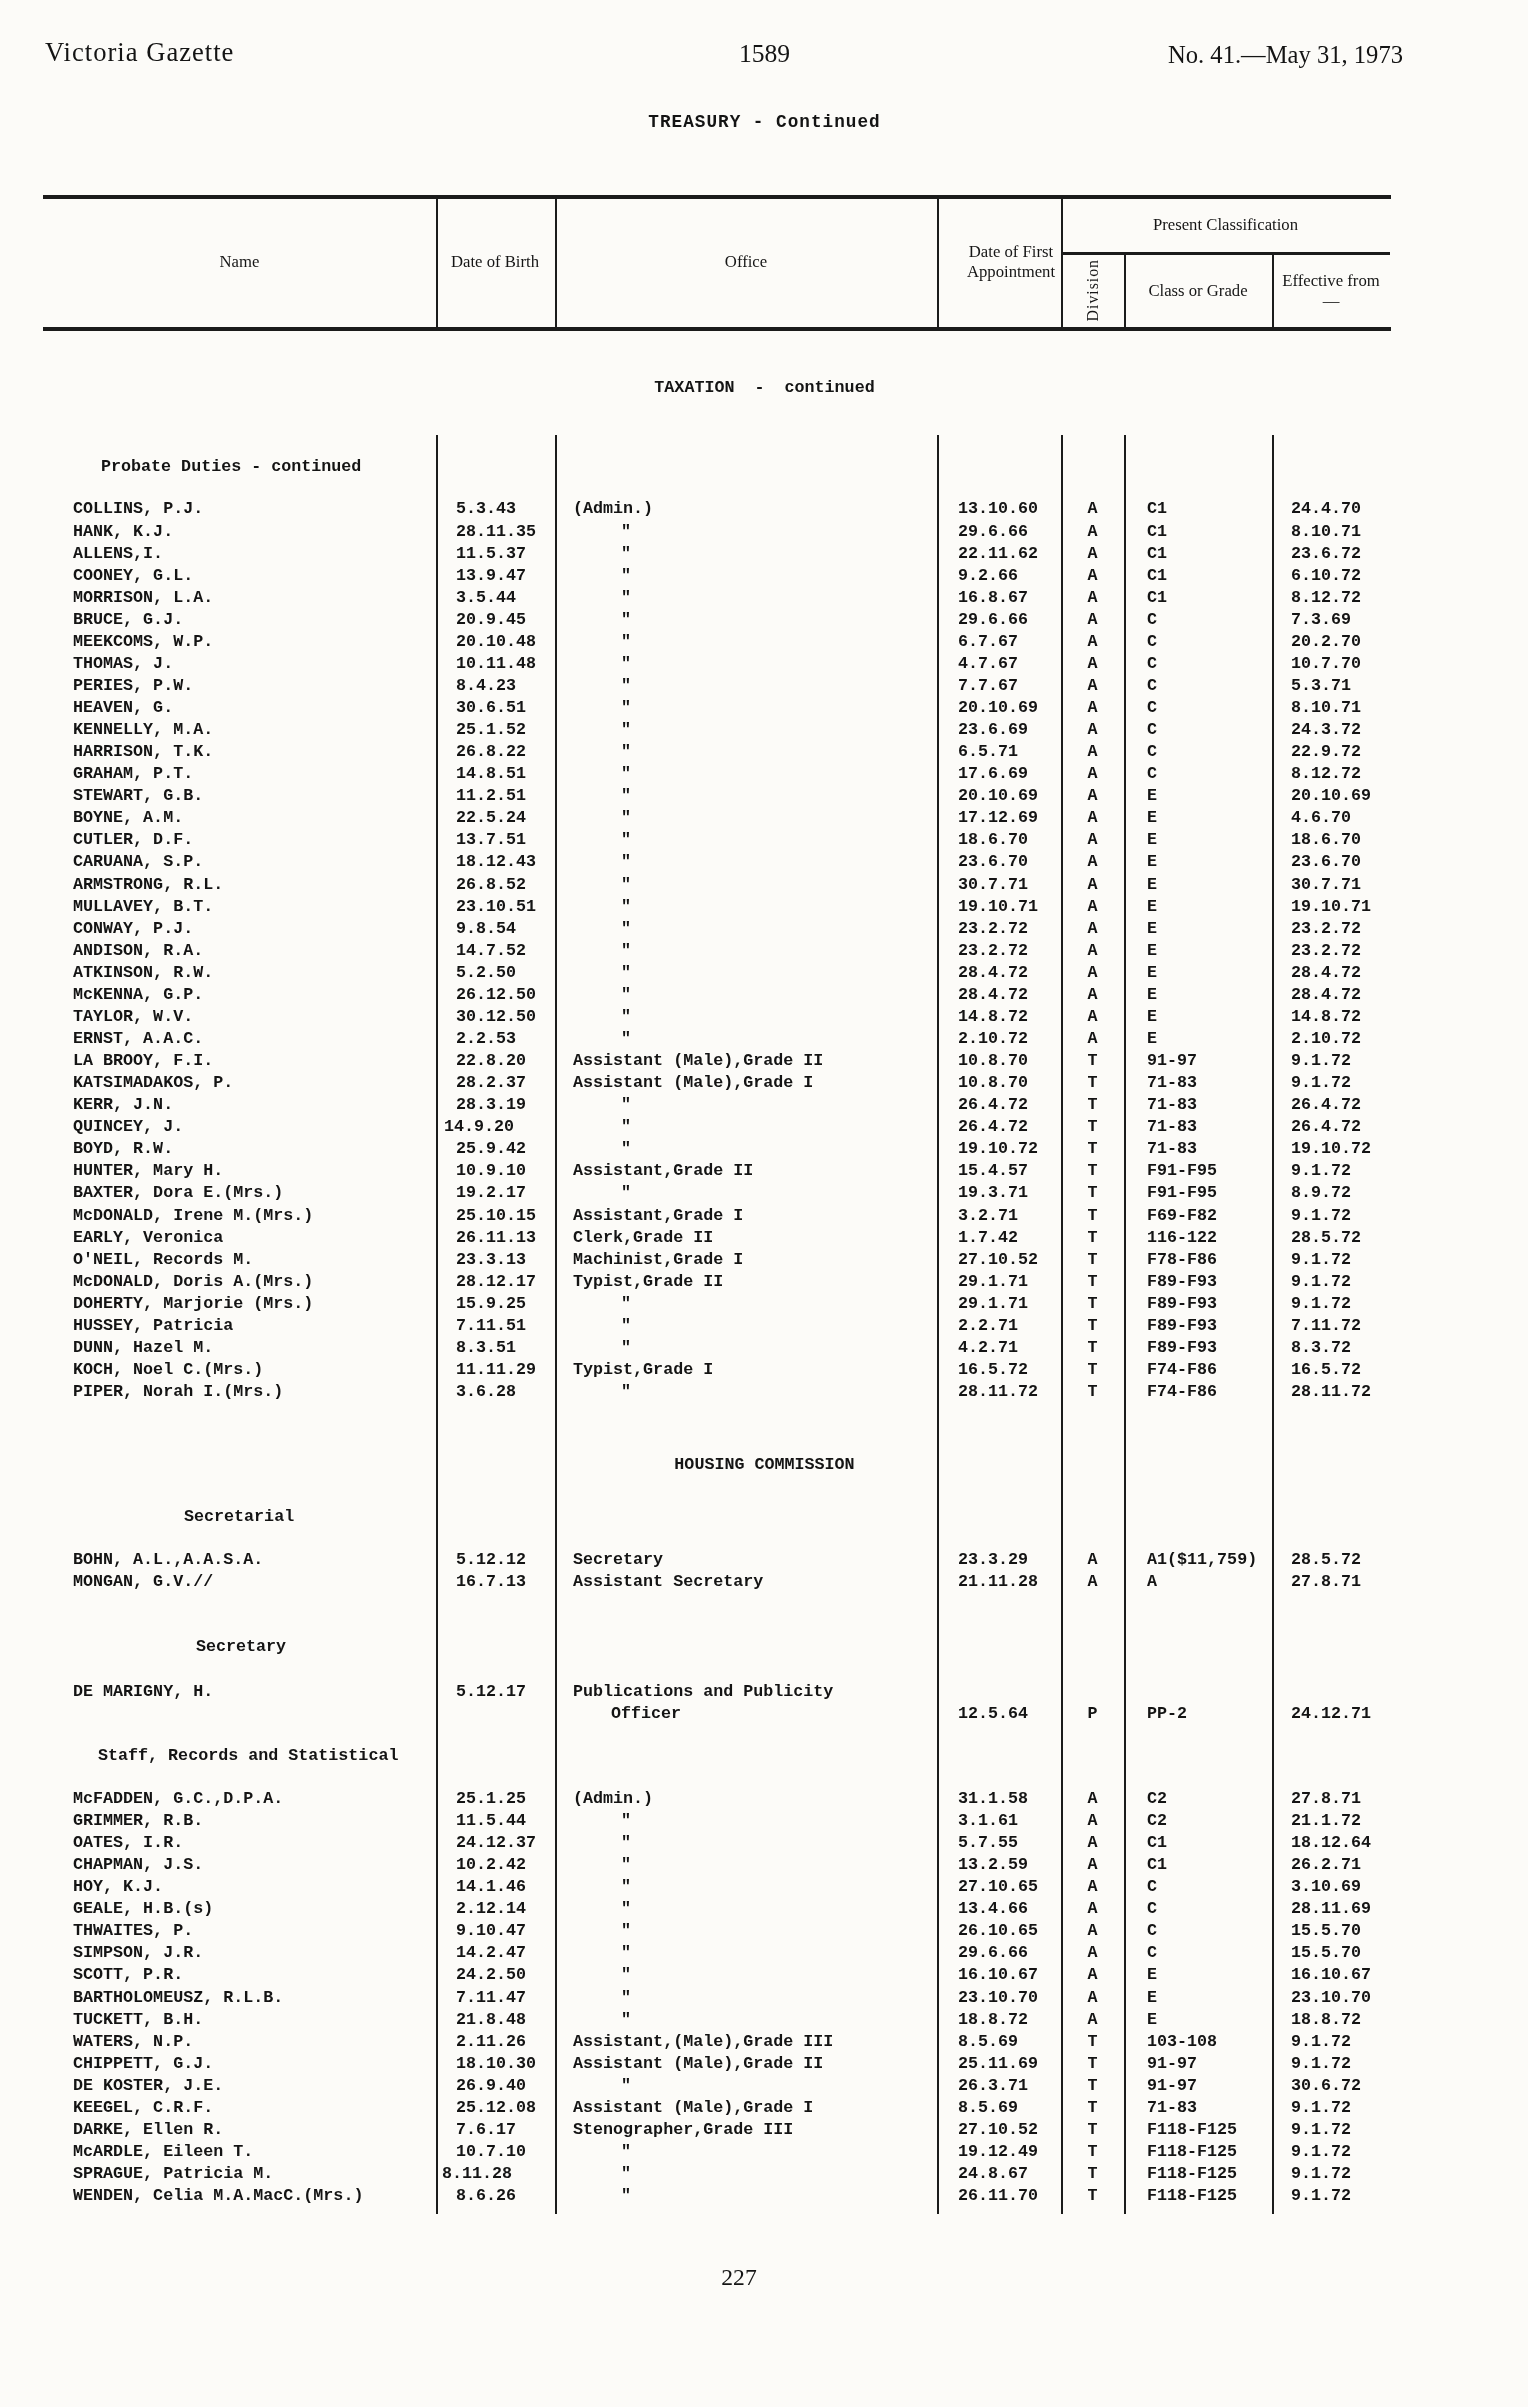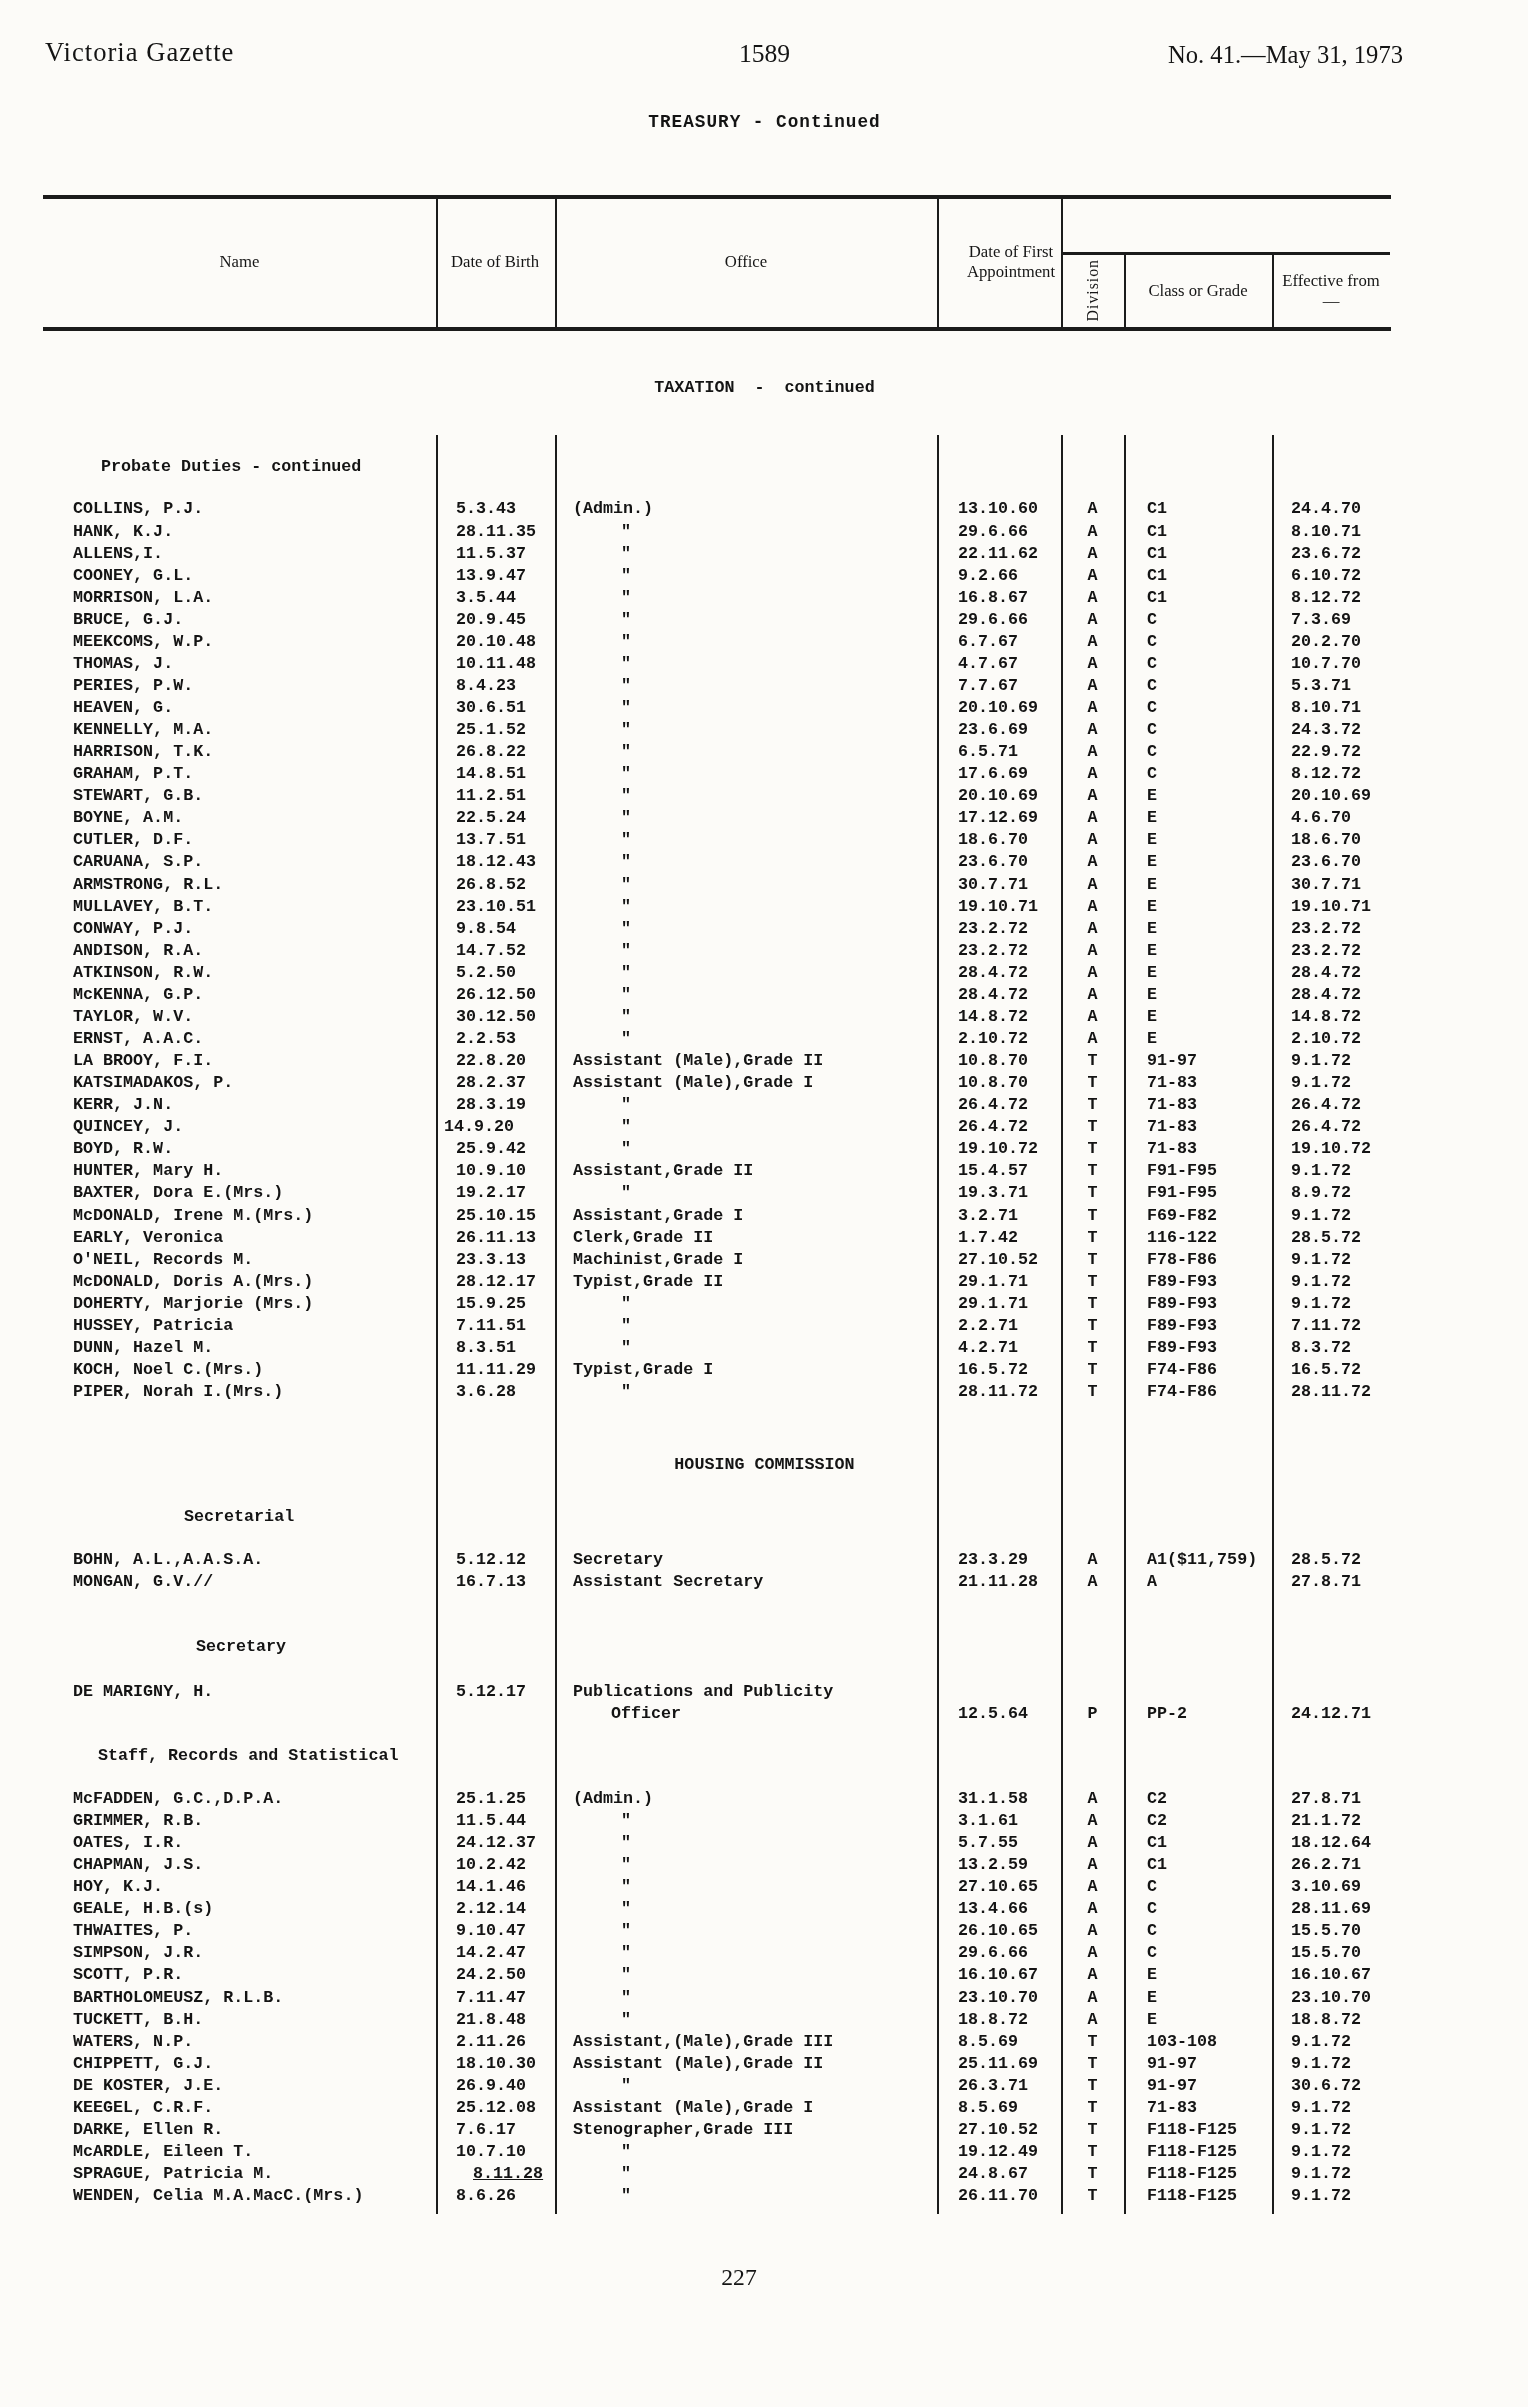--- a/index.html
+++ b/index.html
@@ -66,20 +66,23 @@
     </div>
   <div class="hcell" id="hdr-dob">
       <span>Date of Birth</span>
     </div>
   <div class="hcell" id="hdr-office">
       <span>Office</span>
     </div>
   <div class="hcell" id="hdr-appt">
       <span>Date of First Appointment</span>
     </div>
+  <div class="hcell" id="hdr-pc">
+      <span>Present Classification</span>
+    </div>
   <div class="hcell" id="hdr-div">
       <span class="vert">Division</span>
     </div>
   <div class="hcell" id="hdr-grade">
       <span>Class or Grade</span>
     </div>
   <div class="hcell" id="hdr-eff">
       <span>Effective from—</span>
     </div>
 
@@ -637,21 +640,21 @@
         <span class="cell" style="left: 73px;">McARDLE, Eileen T.</span>
         <span class="cell" style="left: 456px;">10.7.10</span>
         <span class="cell" style="left: 621px;">"</span>
         <span class="cell" style="left: 958px;">19.12.49</span>
         <span class="cell cell-center" style="left: 1061px; width: 63px;">T</span>
         <span class="cell" style="left: 1147px;">F118-F125</span>
         <span class="cell" style="left: 1291px;">9.1.72</span>
       </div>
       <div class="t-row" style="top: 2163px;">
         <span class="cell" style="left: 73px;">SPRAGUE, Patricia M.</span>
-        <span class="cell" style="left: 473px; text-decoration: underline;">8.11.28</span>
+        <span class="cell" style="left: 442px;">8.11.28</span>
         <span class="cell" style="left: 621px;">"</span>
         <span class="cell" style="left: 958px;">24.8.67</span>
         <span class="cell cell-center" style="left: 1061px; width: 63px;">T</span>
         <span class="cell" style="left: 1147px;">F118-F125</span>
         <span class="cell" style="left: 1291px;">9.1.72</span>
       </div>
       <div class="t-row" style="top: 2185px;">
         <span class="cell" style="left: 73px;">WENDEN, Celia M.A.MacC.(Mrs.)</span>
         <span class="cell" style="left: 456px;">8.6.26</span>
         <span class="cell" style="left: 621px;">"</span>

